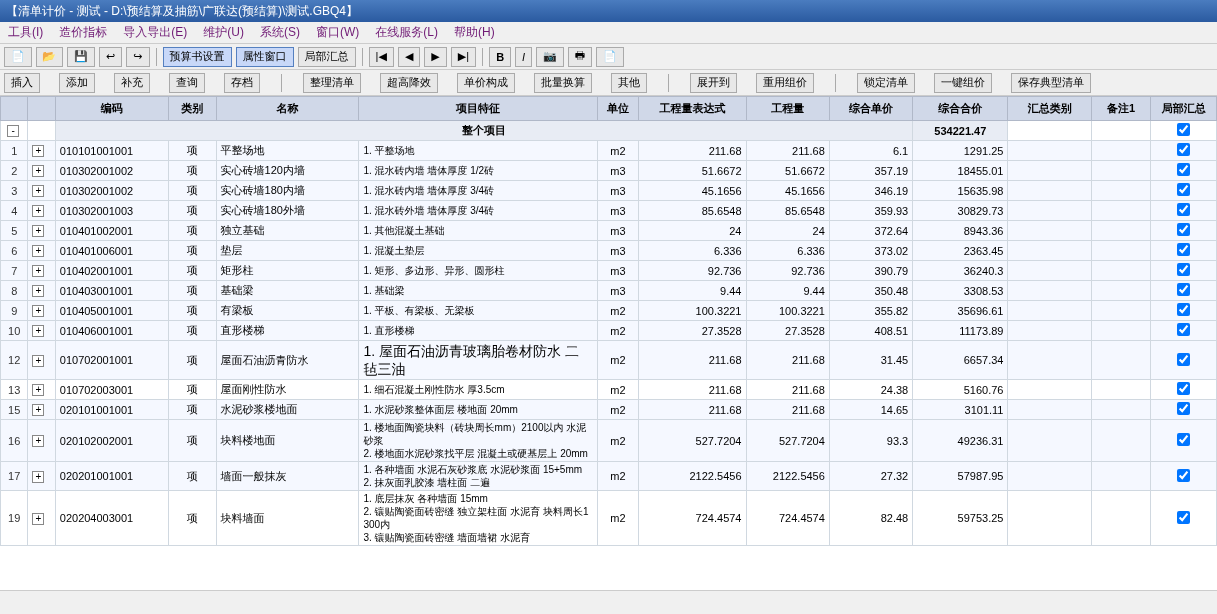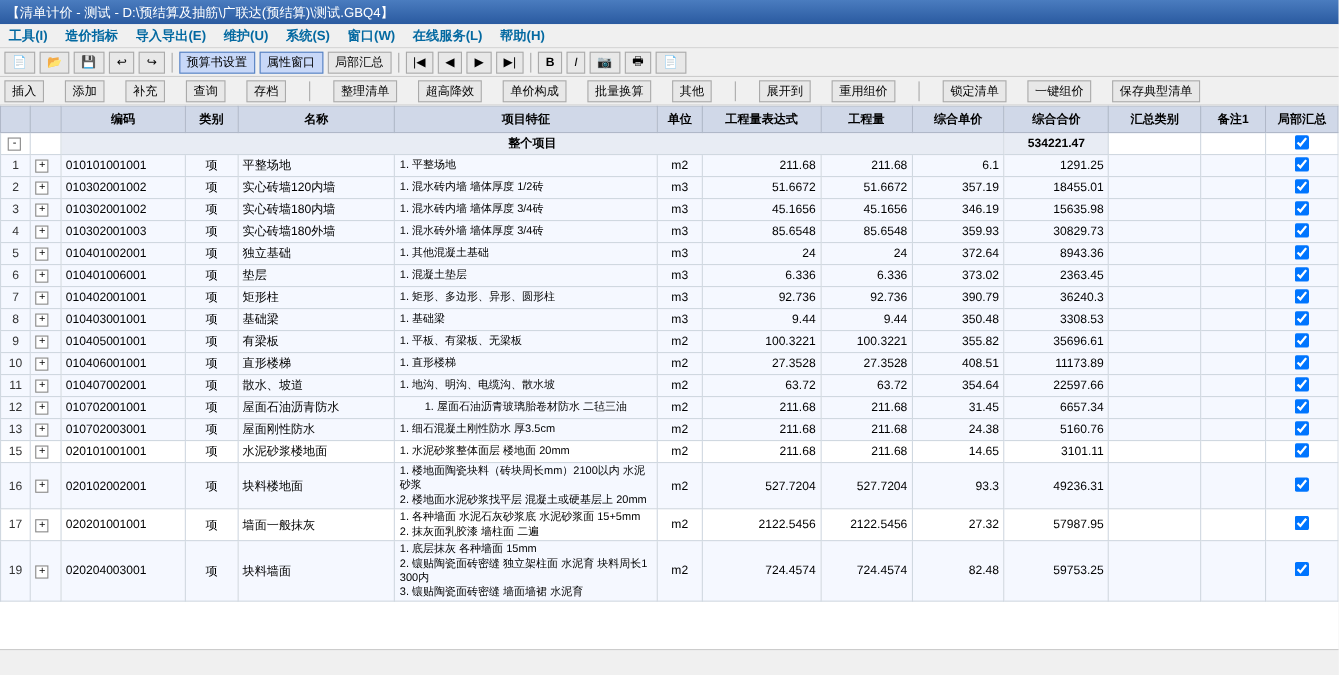--- a/index.html
+++ b/index.html
@@ -28,22 +28,21 @@
       padding: 2px 4px;
       height: 22px;
       display: flex;
       align-items: center;
       gap: 8px;
     }
     #menu-bar span {
       cursor: pointer;
       padding: 18px 4px;
       font-size: 12px;
-      color: #0369a1;
-      font-weight: bold;
+      color: #701a75;
     }
     
     #toolbar1 {
       background: #f0f0f0;
       border-bottom: 1px solid #ccc;
       padding: 2px 4px;
       height: 26px;
       display: flex;
       align-items: center;
       gap: 4px;
@@ -410,43 +409,27 @@
           <td class="col-feature" style="white-space: pre-wrap; word-break: break-all; line-height: 1.3; font-size: 10px;">1. 直形楼梯</td>
           <td class="cell-center col-unit">m2</td>
           <td class="cell-right col-expression">27.3528</td>
           <td class="cell-right col-quantity">27.3528</td>
           <td class="cell-right col-unit-price">408.51</td>
           <td class="cell-right col-total">11173.89</td>
           <td class="col-total-type"></td>
           <td class="col-note"></td>
           <td class="checkbox-cell col-local"><input type="checkbox" checked="" style=""></td>
         </tr>
-        <tr>
-          <td class="row-number">11</td>
-          <td><span class="expand-btn">+</span></td>
-          <td class="col-encoding">010407002001</td>
-          <td class="cell-center col-type">项</td>
-          <td class="col-name">散水、坡道</td>
-          <td class="col-feature" style="white-space: pre-wrap; word-break: break-all; line-height: 1.3; font-size: 10px;">1. 地沟、明沟、电缆沟、散水坡</td>
-          <td class="cell-center col-unit">m2</td>
-          <td class="cell-right col-expression">63.72</td>
-          <td class="cell-right col-quantity">63.72</td>
-          <td class="cell-right col-unit-price">354.64</td>
-          <td class="cell-right col-total">22597.66</td>
-          <td class="col-total-type"></td>
-          <td class="col-note"></td>
-          <td class="checkbox-cell col-local"><input type="checkbox" checked="" style=""></td>
-        </tr>
         <tr style="background: rgb(245, 248, 255);">
           <td class="row-number">12</td>
           <td><span class="expand-btn">+</span></td>
           <td class="col-encoding">010702001001</td>
           <td class="cell-center col-type">项</td>
           <td class="col-name">屋面石油沥青防水</td>
-          <td class="col-feature" style="white-space: pre-wrap; word-break: break-all; line-height: 1.3; font-size: 10px; text-align: center;">1. 屋面石油沥青玻璃胎卷材防水 二毡三油</td>
+          <td class="col-feature" style="white-space: pre-wrap; word-break: break-all; line-height: 1.3; font-size: 14px;">1. 屋面石油沥青玻璃胎卷材防水 二毡三油</td>
           <td class="cell-center col-unit">m2</td>
           <td class="cell-right col-expression">211.68</td>
           <td class="cell-right col-quantity">211.68</td>
           <td class="cell-right col-unit-price">31.45</td>
           <td class="cell-right col-total">6657.34</td>
           <td class="col-total-type"></td>
           <td class="col-note"></td>
           <td class="checkbox-cell col-local"><input type="checkbox" checked="" style=""></td>
         </tr>
         <tr>

